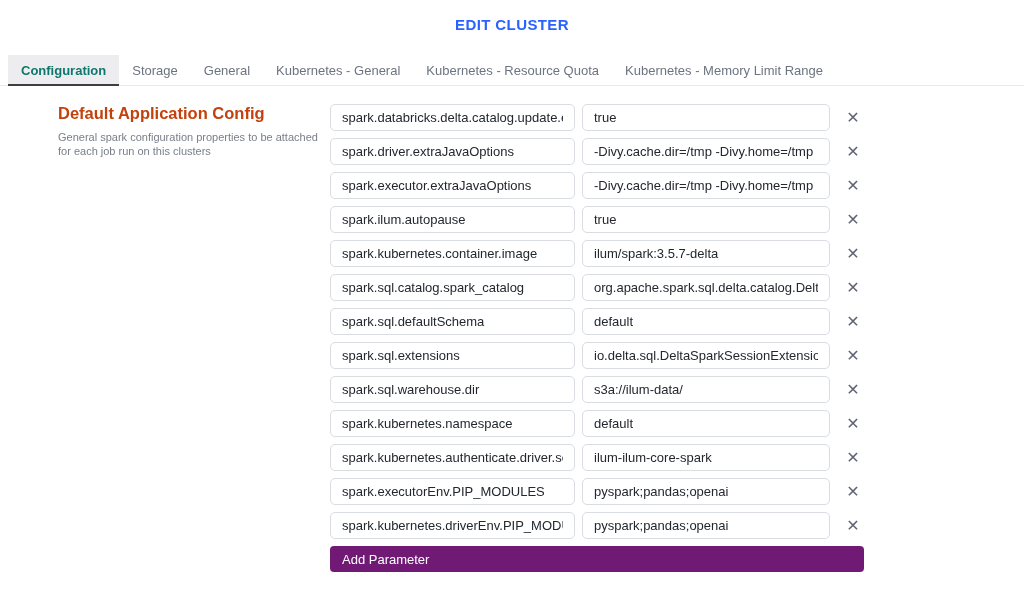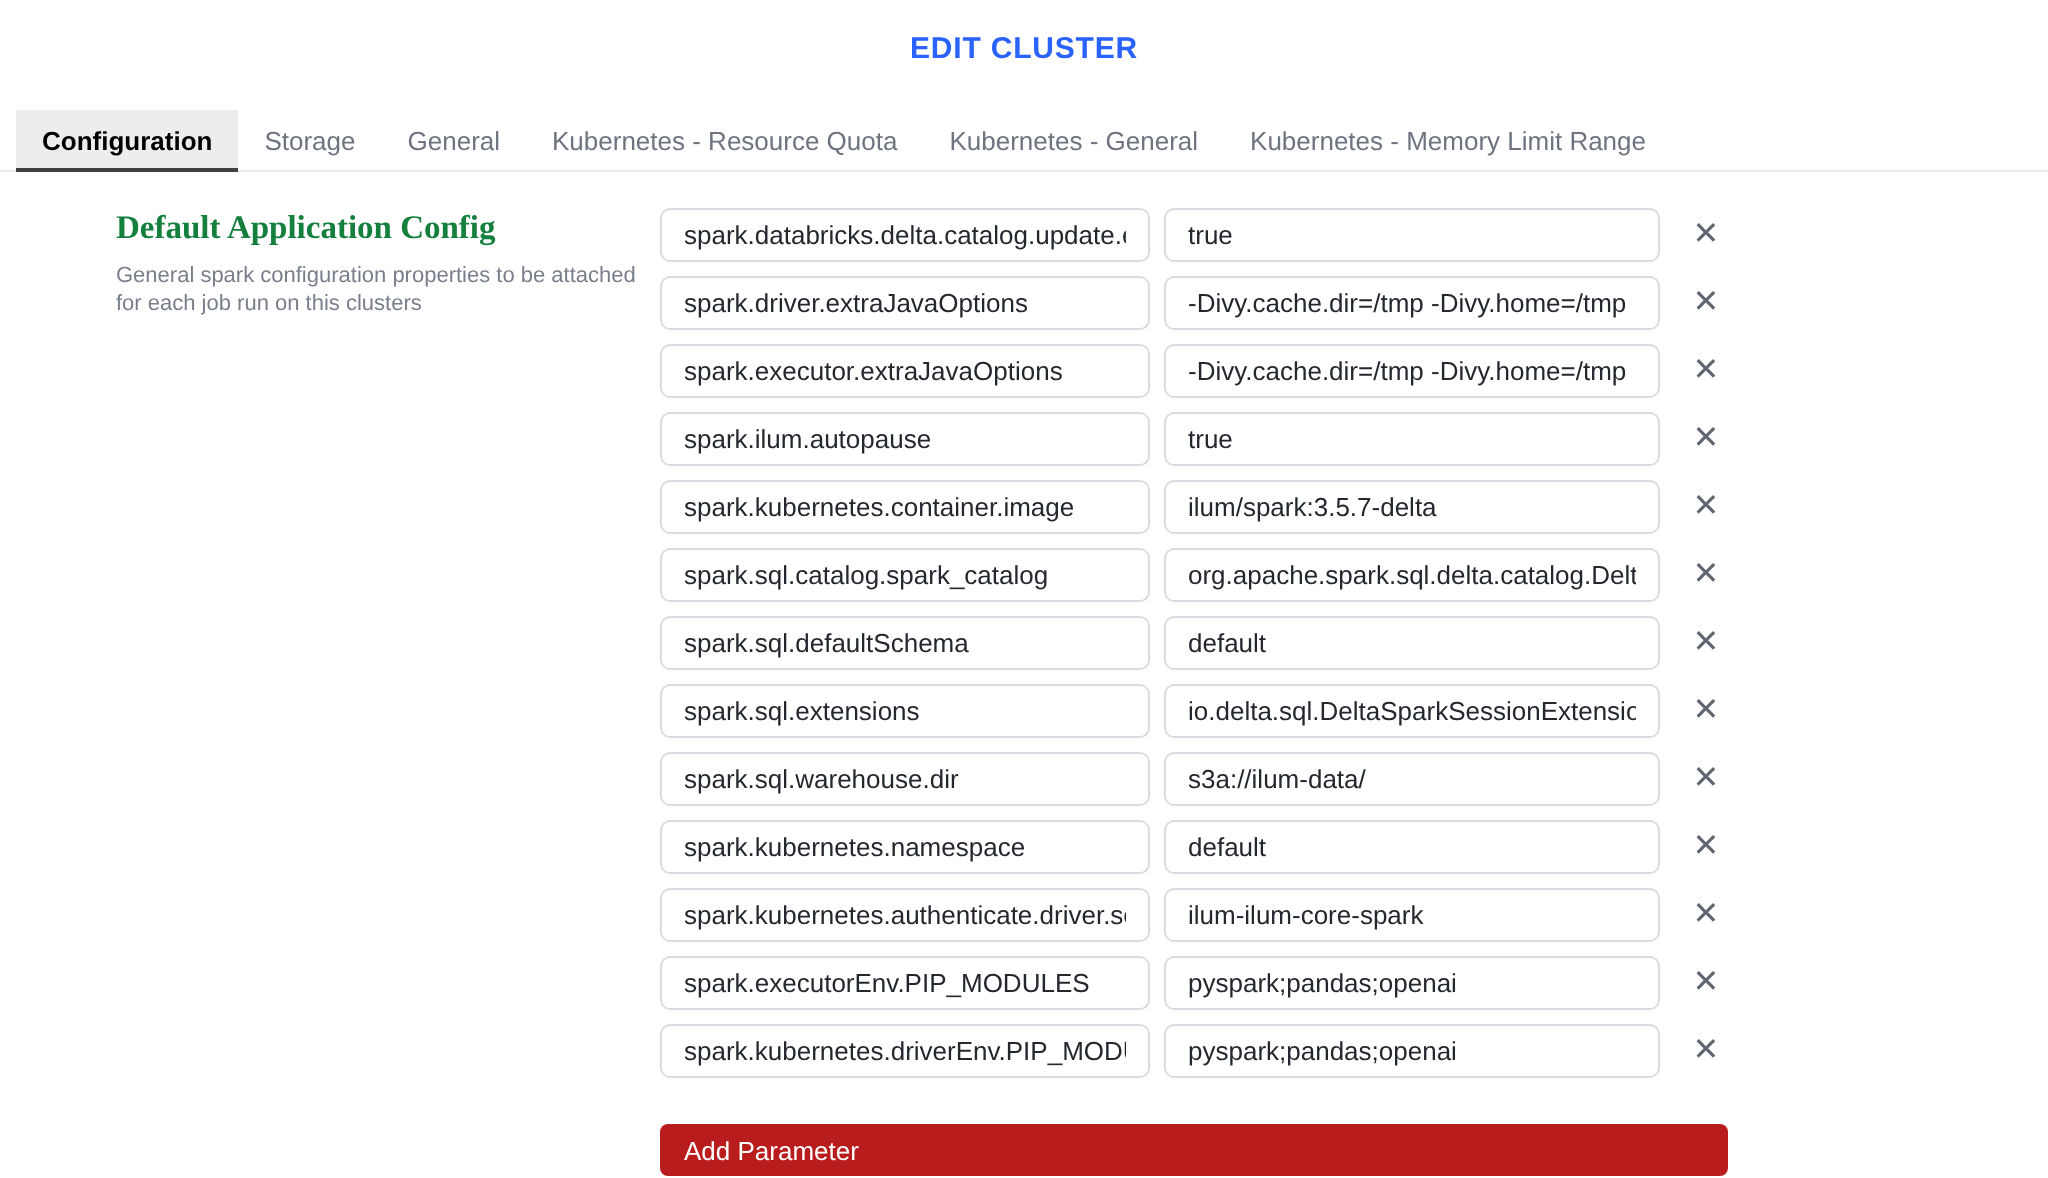--- a/index.html
+++ b/index.html
@@ -32,21 +32,21 @@
     display: flex;
     align-items: center;
     padding: 0 13px;
     font-size: 13px;
     font-weight: 400;
     color: #6d7480;
     cursor: pointer;
     white-space: nowrap;
   }
   .tab.active {
-    color: #000000;
+    color: #0f766e;
     font-weight: 700;
     background: #ededef;
   }
   .tab.active::after {
     content: "";
     position: absolute;
     left: 0; right: 0; bottom: -1px;
     height: 2px;
     background: #3c4043;
   }
@@ -57,23 +57,22 @@
   }
   .left-panel {
     margin-left: 58px;
     width: 272px;
     padding-right: 6px;
     flex: 0 0 auto;
   }
   .section-title {
     font-size: 16.5px;
     font-weight: 700;
-    color: #15803d;
+    color: #c2410c;
     margin: 0 0 7px 0;
-    font-family: Liberation Serif, serif;
   }
   .section-desc {
     font-size: 11px;
     line-height: 14px;
     color: #787f8a;
   }
   .right-panel { flex: 0 0 auto; }
   .rows { display: flex; flex-direction: column; gap: 7px; }
   .param-row { display: flex; align-items: center; gap: 7px; }
   .param-row input {
@@ -98,26 +97,26 @@
     align-items: center;
     justify-content: center;
     padding: 0;
   }
   .remove-btn .x-glyph {
     font-size: 16px;
     line-height: 1;
     color: #5f6672;
   }
   .add-btn {
-    margin-top: 23px;
+    margin-top: 7px;
     width: 534px;
     height: 26px;
     border: none;
     border-radius: 4px;
-    background: #b91c1c;
+    background: #701a75;
     color: #ffffff;
     font: 13px "Liberation Sans", sans-serif;
     text-align: left;
     padding: 0 12px;
     cursor: pointer;
   }
 </style>
 </head>
 <body>
 
@@ -127,24 +126,24 @@
     <div class="tab active">
     <span class="tab-label">Configuration</span>
   </div>
     <div class="tab">
     <span class="tab-label">Storage</span>
   </div>
     <div class="tab">
     <span class="tab-label">General</span>
   </div>
     <div class="tab">
+    <span class="tab-label">Kubernetes - General</span>
+  </div>
+    <div class="tab">
     <span class="tab-label">Kubernetes - Resource Quota</span>
-  </div>
-    <div class="tab">
-    <span class="tab-label">Kubernetes - General</span>
   </div>
     <div class="tab">
     <span class="tab-label">Kubernetes - Memory Limit Range</span>
   </div>
   </div>
 
 <div class="content">
   <div class="left-panel">
     <div class="section-title">Default Application Config</div>
     <div class="section-desc">General spark configuration properties to be attached for each job run on this clusters</div>

